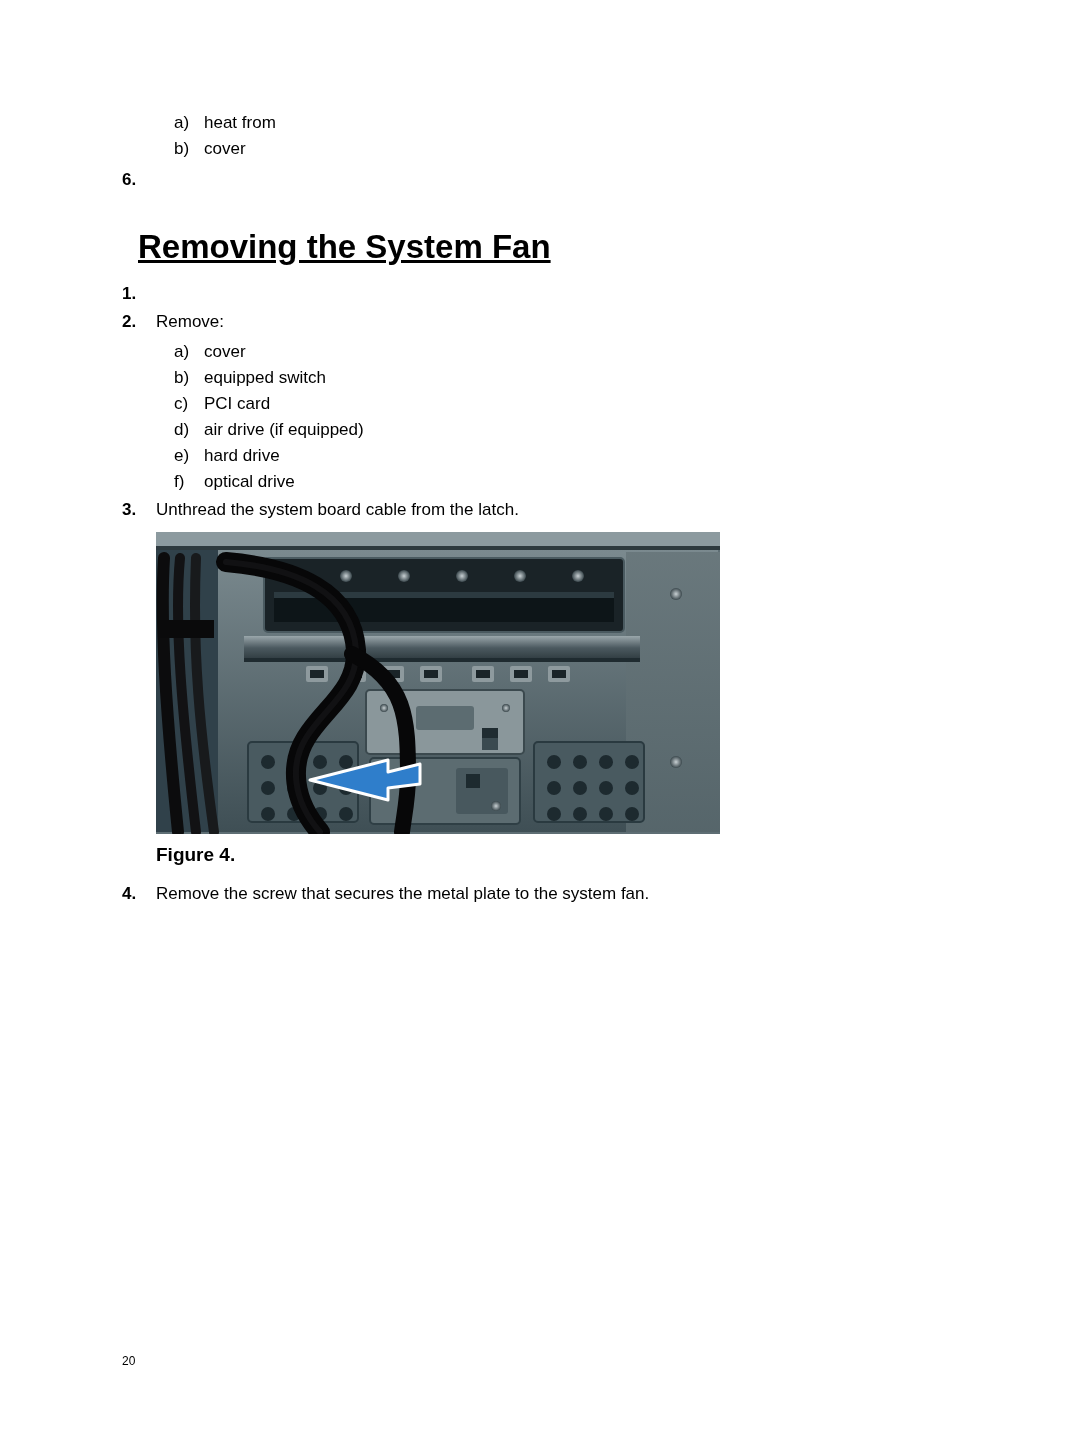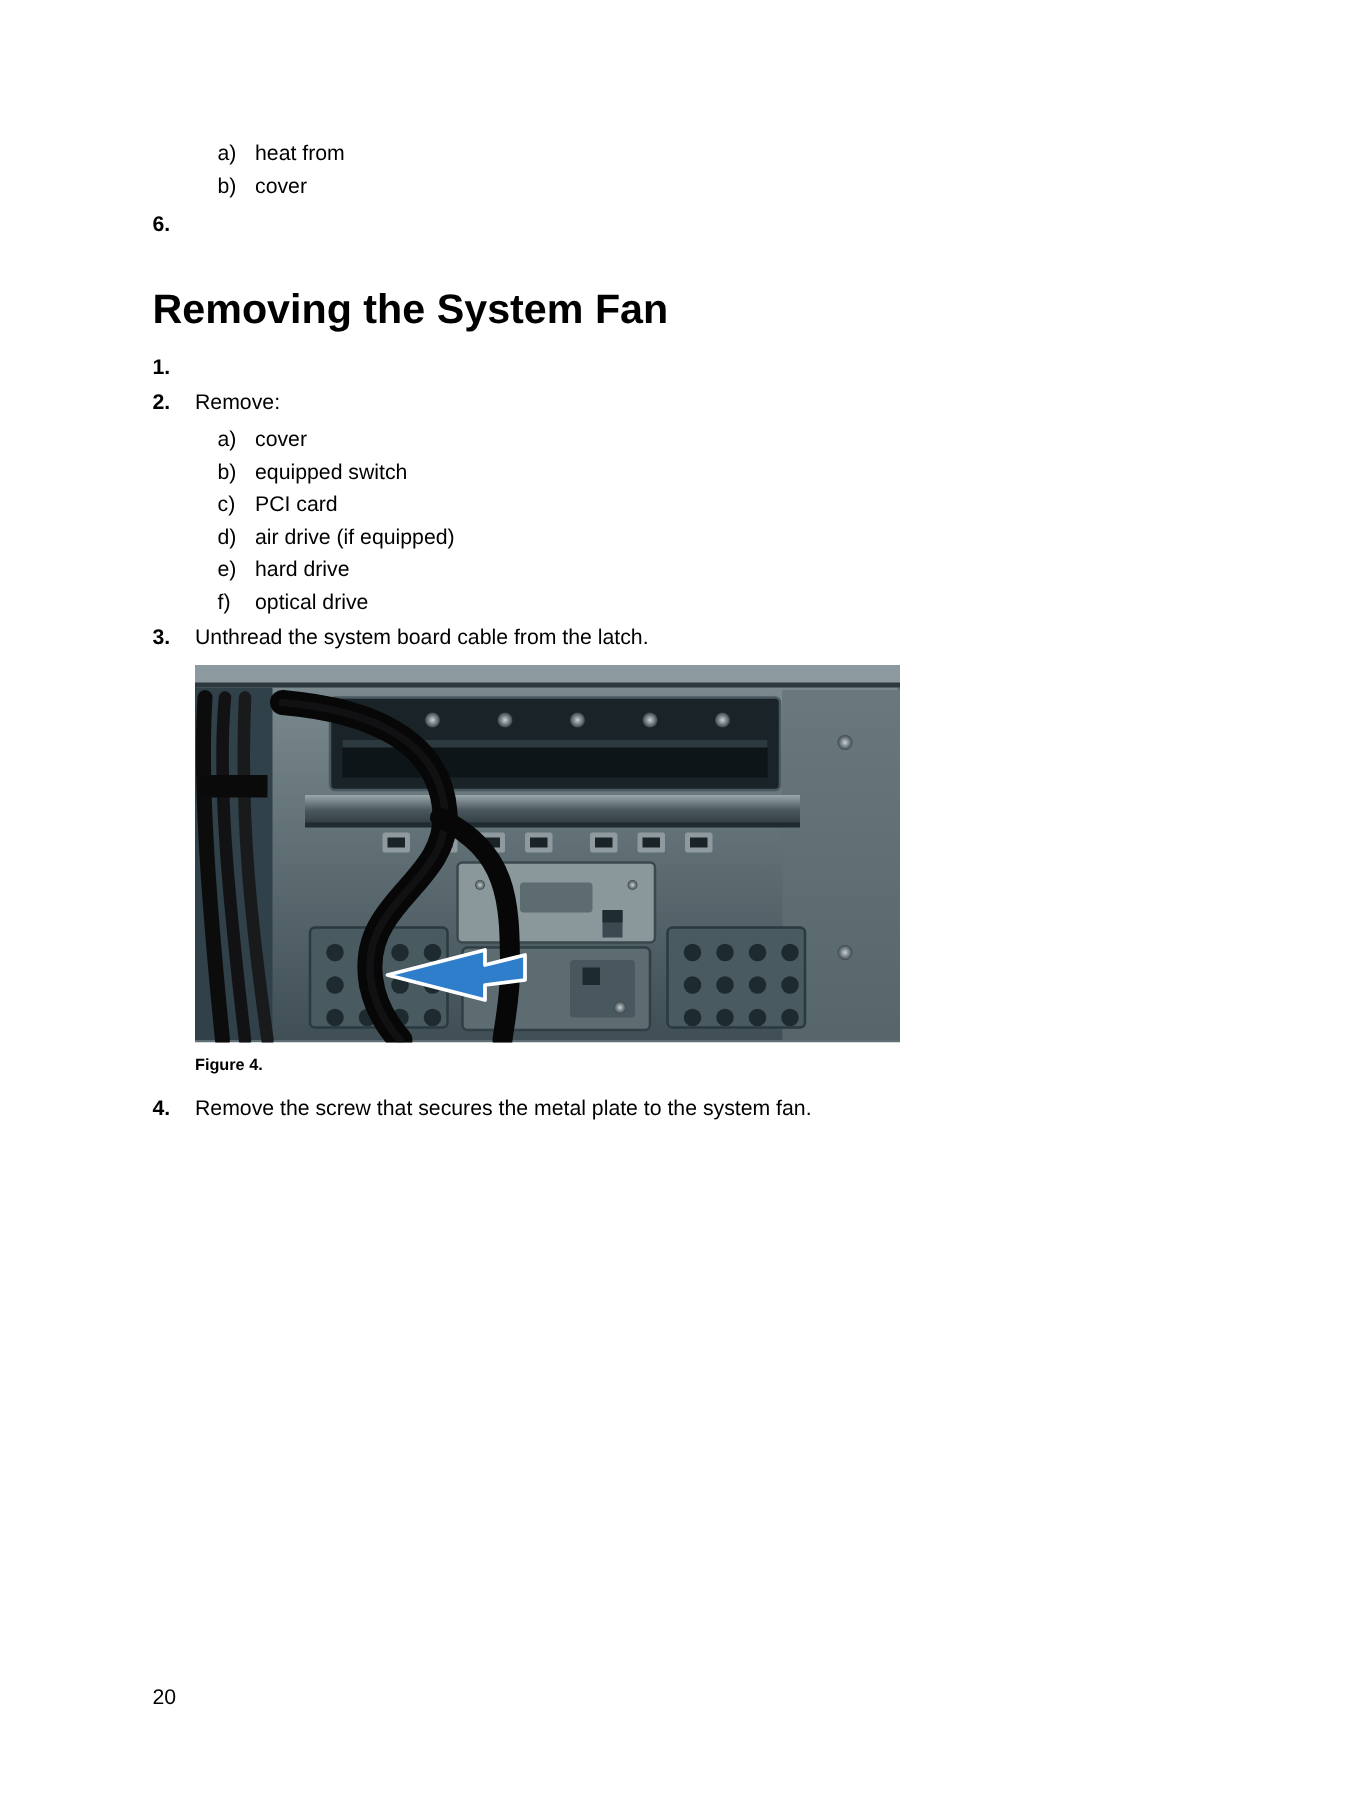--- a/index.html
+++ b/index.html
@@ -43,42 +43,43 @@
     padding: 1px 0;
   }
   .ol-num > li > .marker {
     min-width: 22px;
     font-weight: 700;
   }
   .ol-num > li > .body { flex: 1; }
   h2.section {
     font-size: 33px;
     font-weight: 700;
-    margin: 34px 0 14px 0;
+    margin: 34px 0 14px 16px;
     letter-spacing: 0;
+    text-decoration: underline;
   }
   .italic { font-style: italic; }
   .figure-wrap {
     margin: 8px 0 6px 34px;
   }
   svg.fig {
     display: block;
     width: 564px;
     height: 302px;
   }
   .fig-caption {
-    font-size: 13px;
+    font-size: 19px;
     font-weight: 700;
     margin: 10px 0 14px 34px;
   }
   .page-num {
     position: absolute;
     left: 122px;
     bottom: 66px;
-    font-size: 17px;
+    font-size: 12px;
   }
 </style>
 </head>
 <body>
 
 <div class="page">
 
   <ul class="ol-alpha">
     <li>
       <span class="marker">a)</span>

